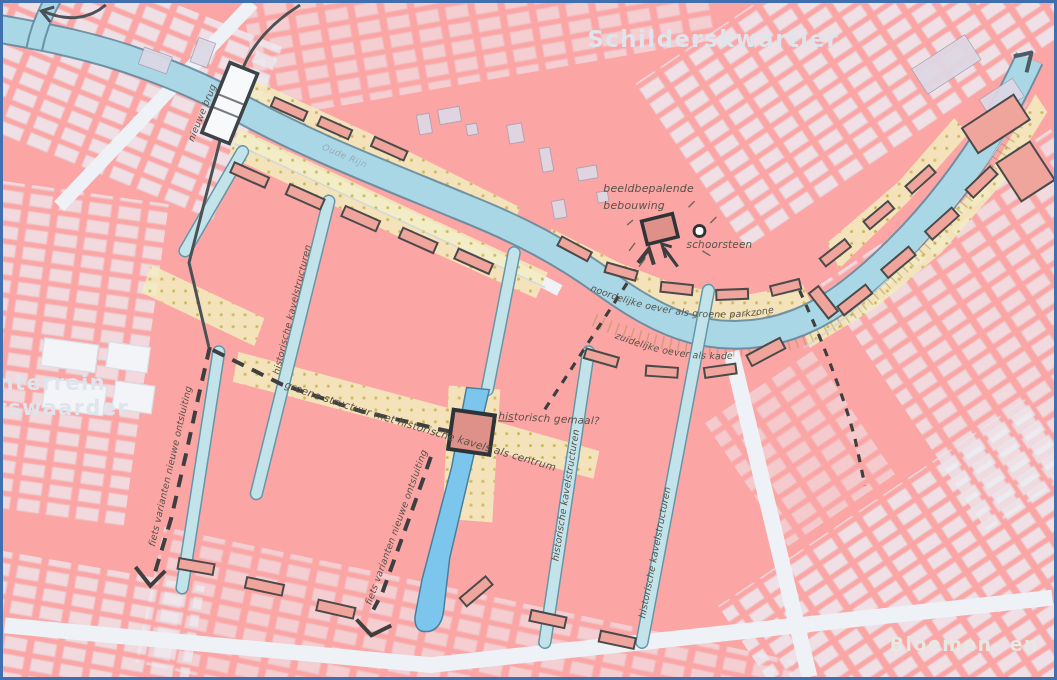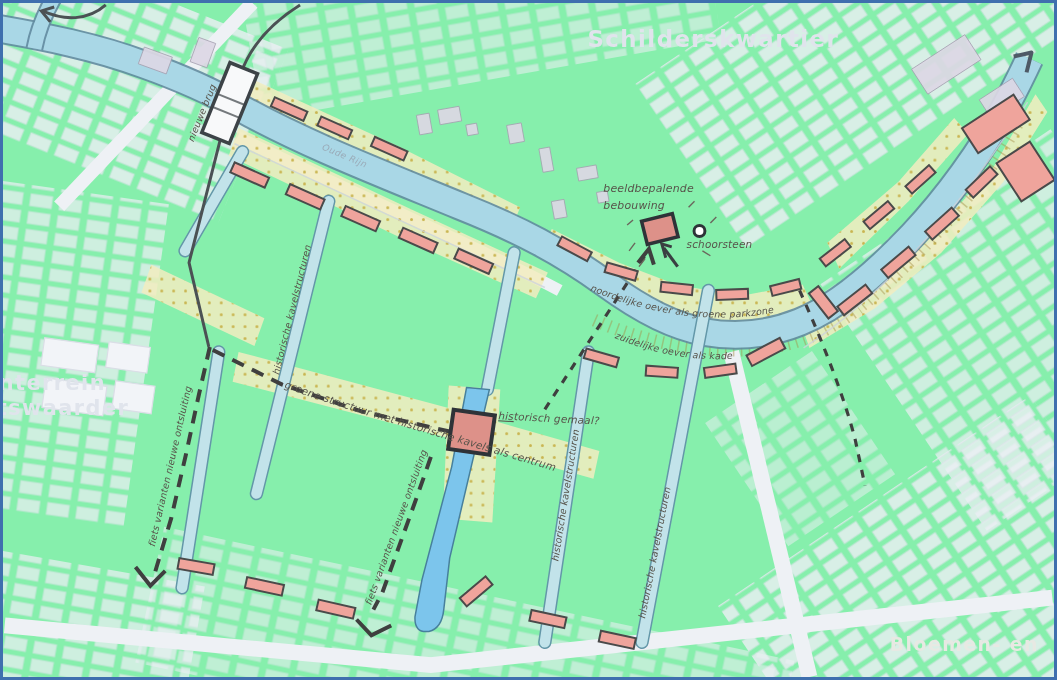--- a/index.html
+++ b/index.html
@@ -1,18 +1,18 @@
 <!DOCTYPE html>
 <html><head>
 <meta charset="utf-8">
 <style>
   html,body{margin:0;padding:0;background:#ffffff;}
   .frame{
     width:1057px;height:680px;box-sizing:border-box;
-    border:3px solid #3f6fae;background:#86efac;overflow:hidden;
+    border:3px solid #3f6fae;background:#fca5a5;overflow:hidden;
     position:relative;
   }
   svg{display:block;}
   text{font-family:"DejaVu Sans",sans-serif;}
   .hand{font-style:italic;fill:#57534a;font-size:11px;letter-spacing:.2px;}
   .hand.sm{font-size:9.5px;}
   .hand.md{font-size:10.5px;}
   .maplabel{font-weight:bold;fill:#e0e4ec;letter-spacing:1.5px;font-size:23px;}
   .maplabel.side{font-size:21px;}
   .maplabel.br{font-size:19px;fill:#e7e9e3;}

